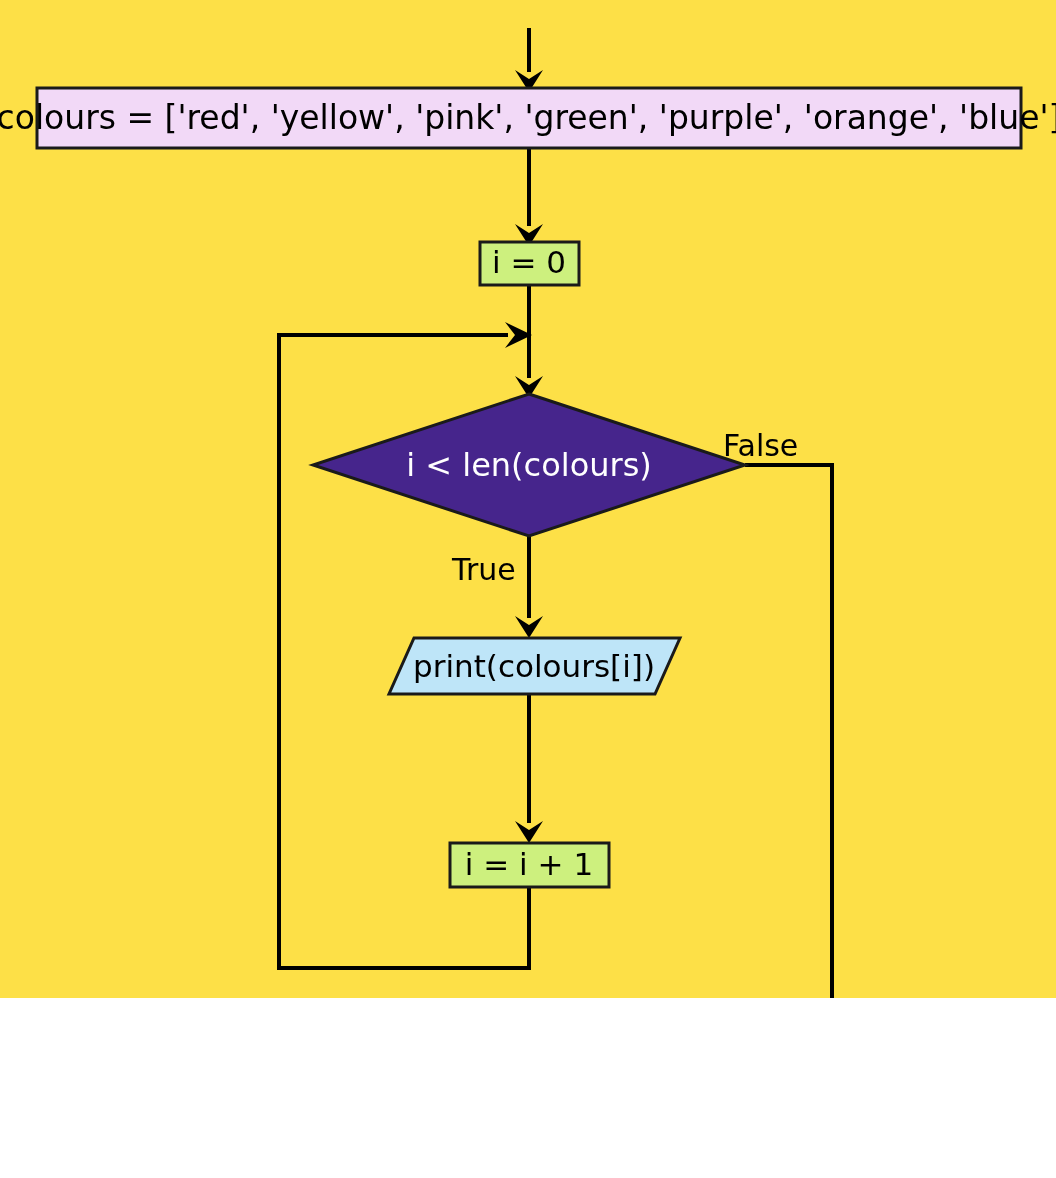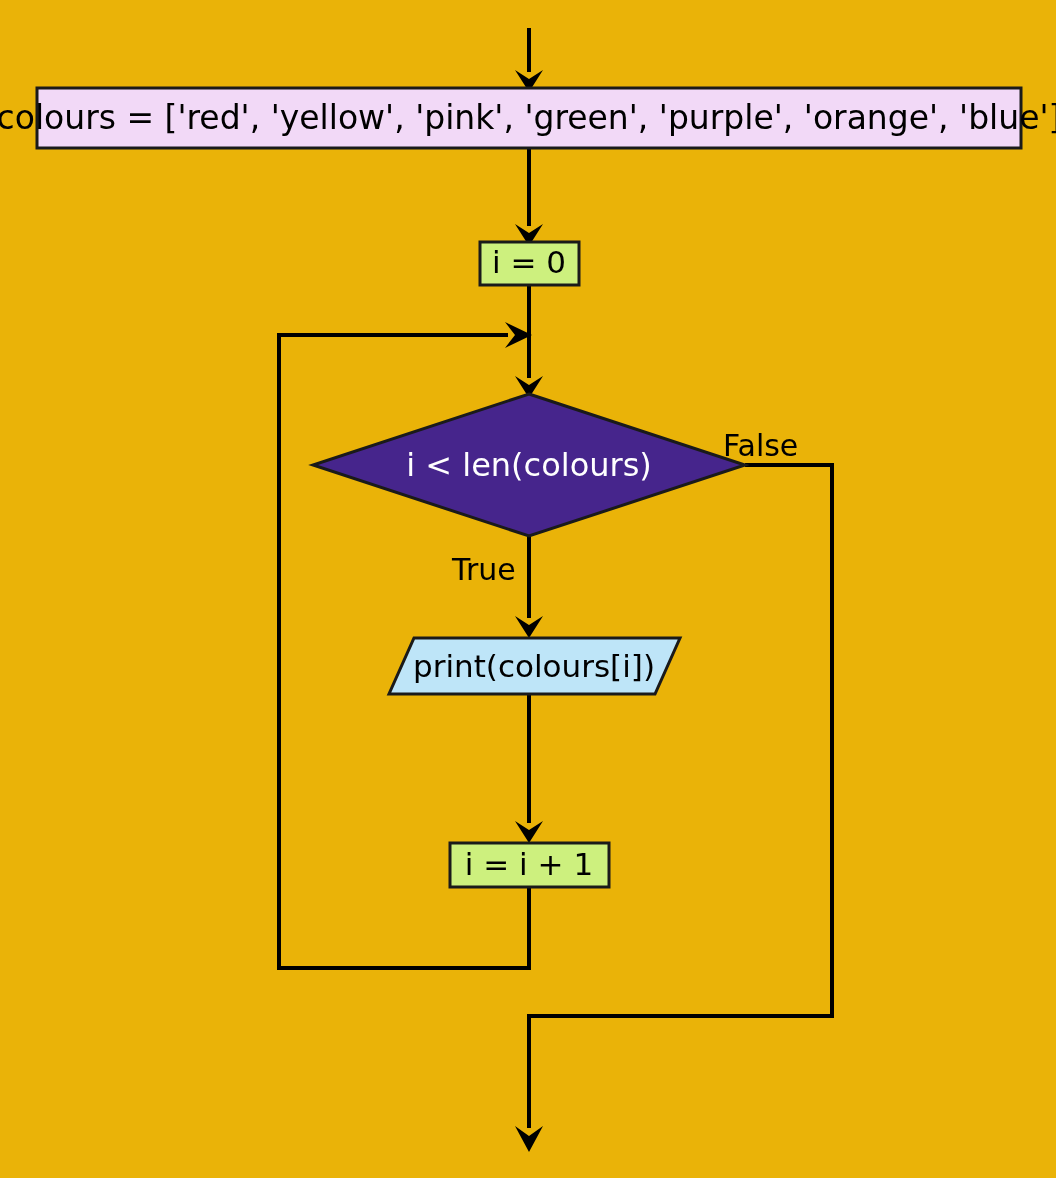--- a/index.html
+++ b/index.html
@@ -6,22 +6,22 @@
     margin: 0;
     padding: 0;
     background: #ffffff;
   }
   body {
     font-family: "DejaVu Sans", sans-serif;
   }
   #canvas {
     position: relative;
     width: 1056px;
-    height: 1178px;
-    background: #eab308;
+    height: 998px;
+    background: #fde047;
     overflow: hidden;
   }
   #flow-svg {
     position: absolute;
     left: 0;
     top: 0;
     width: 1056px;
     height: 1178px;
   }
   .node-text {

